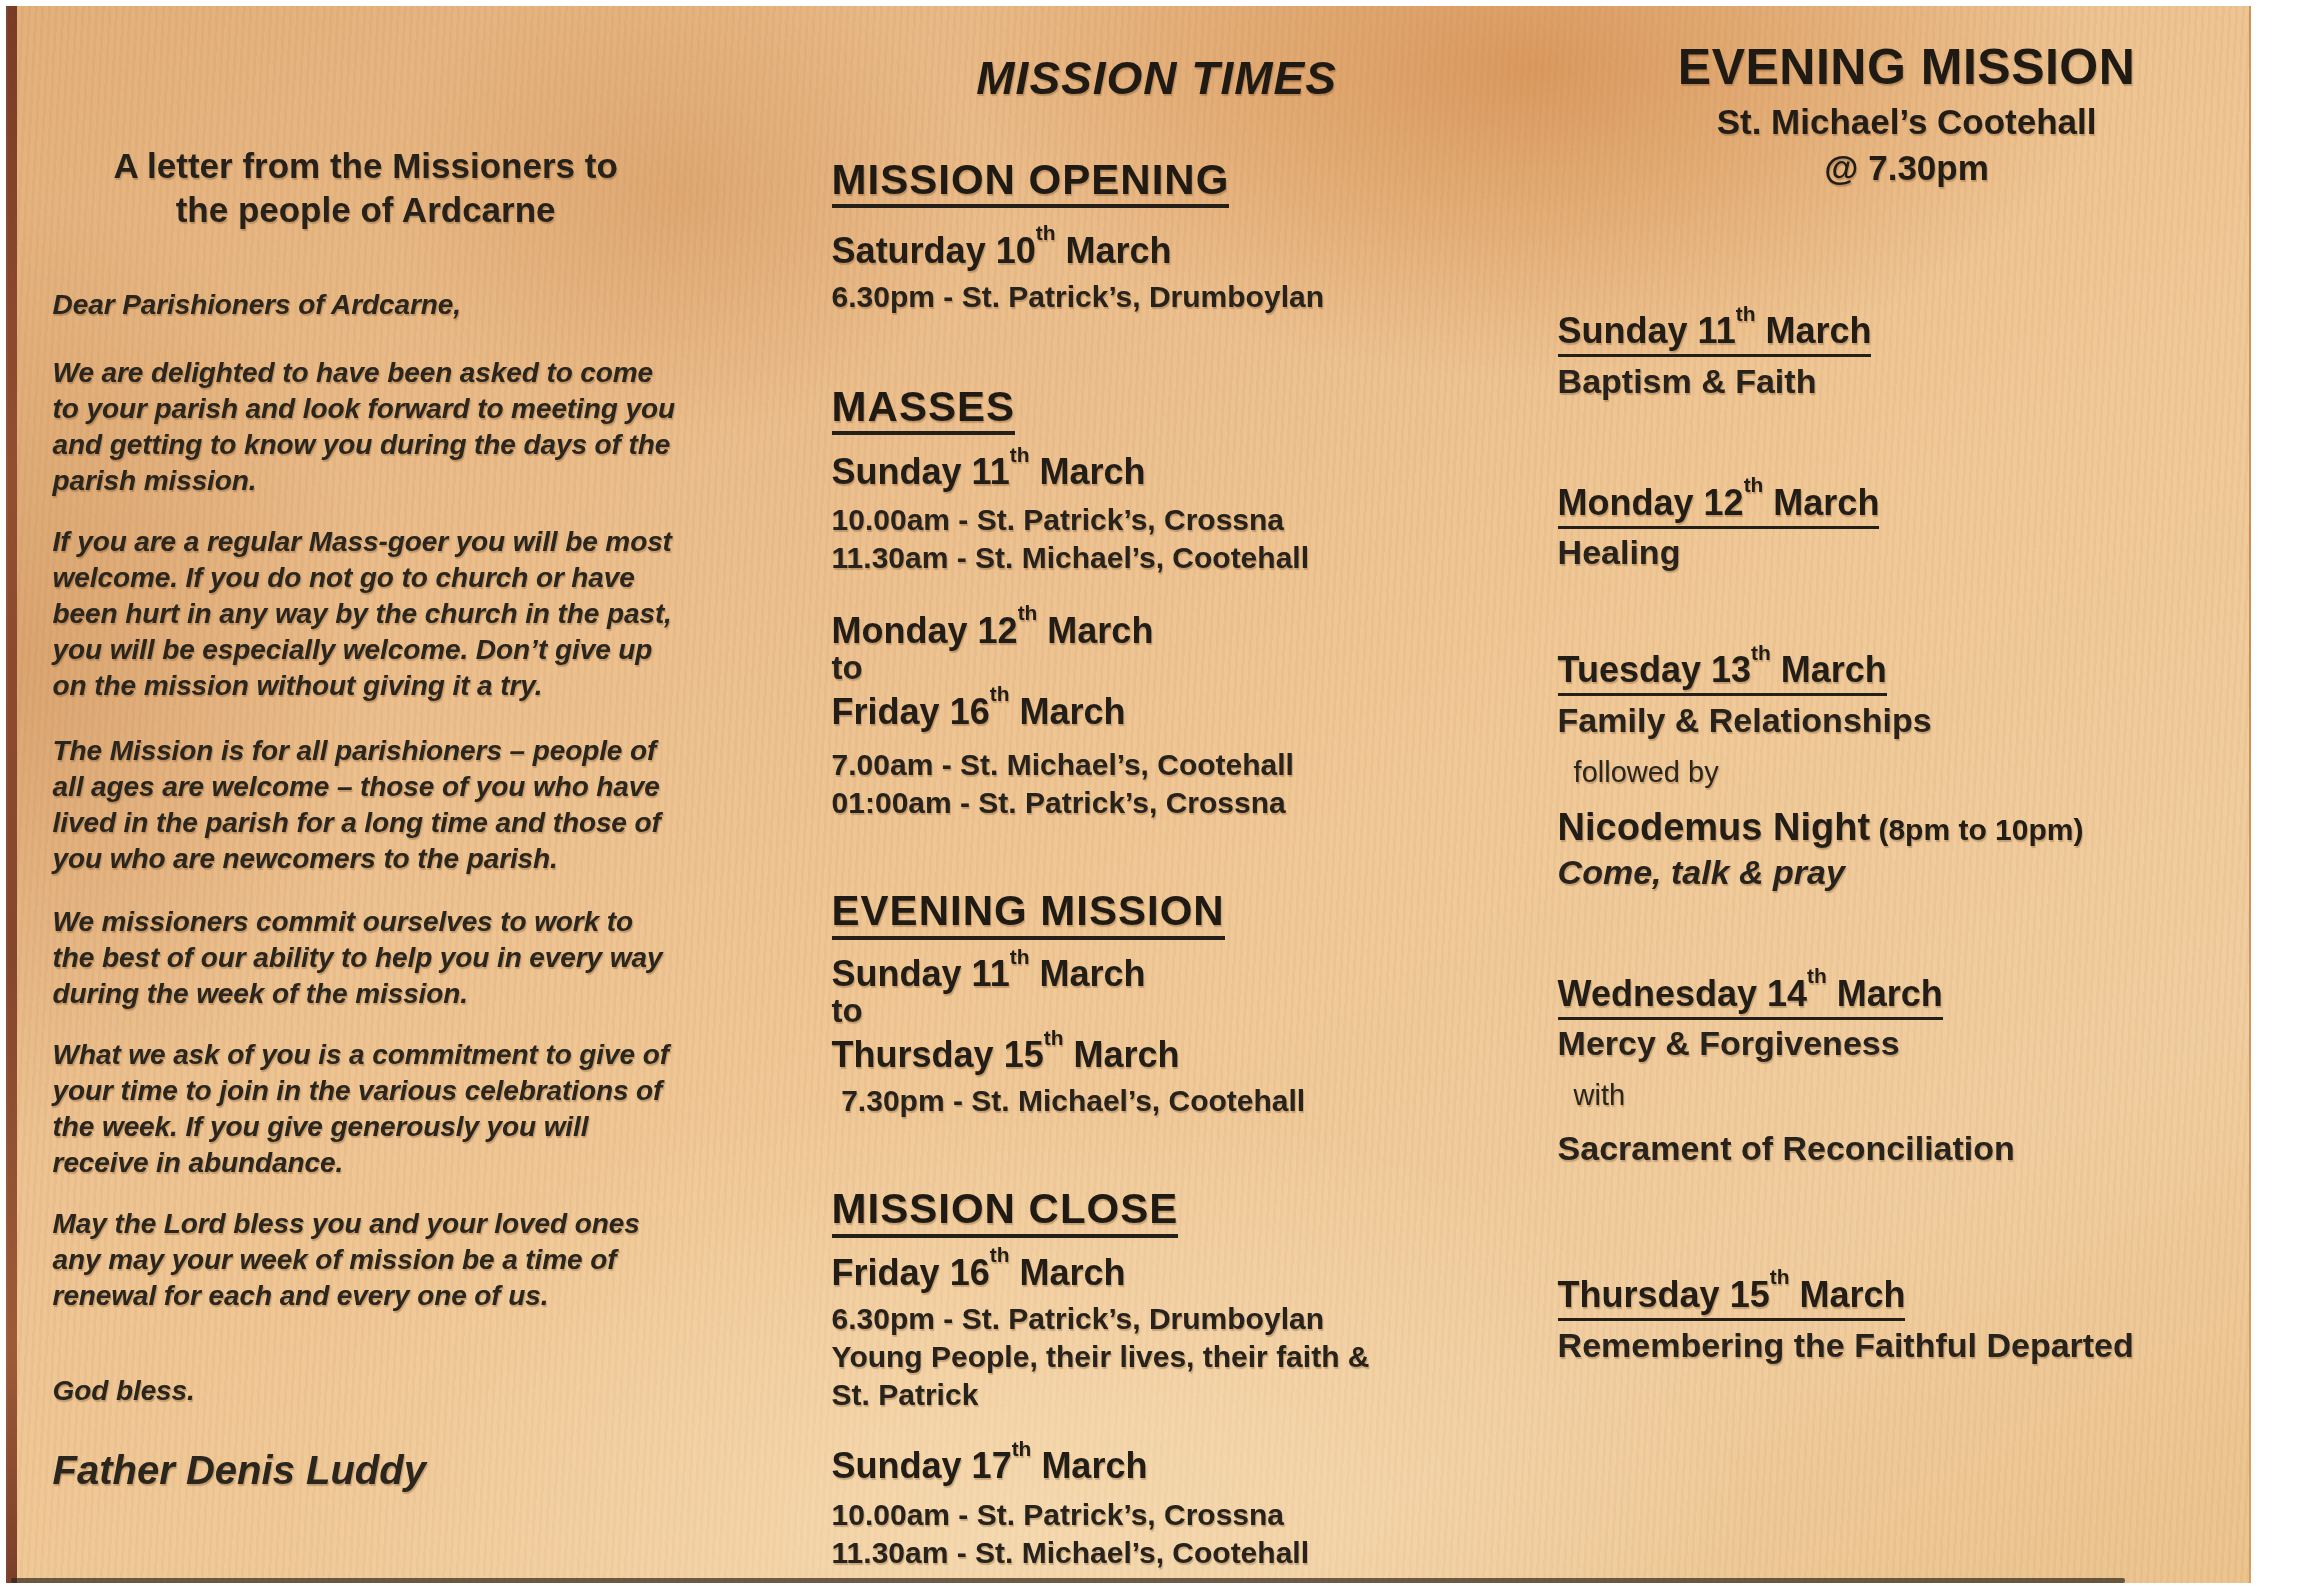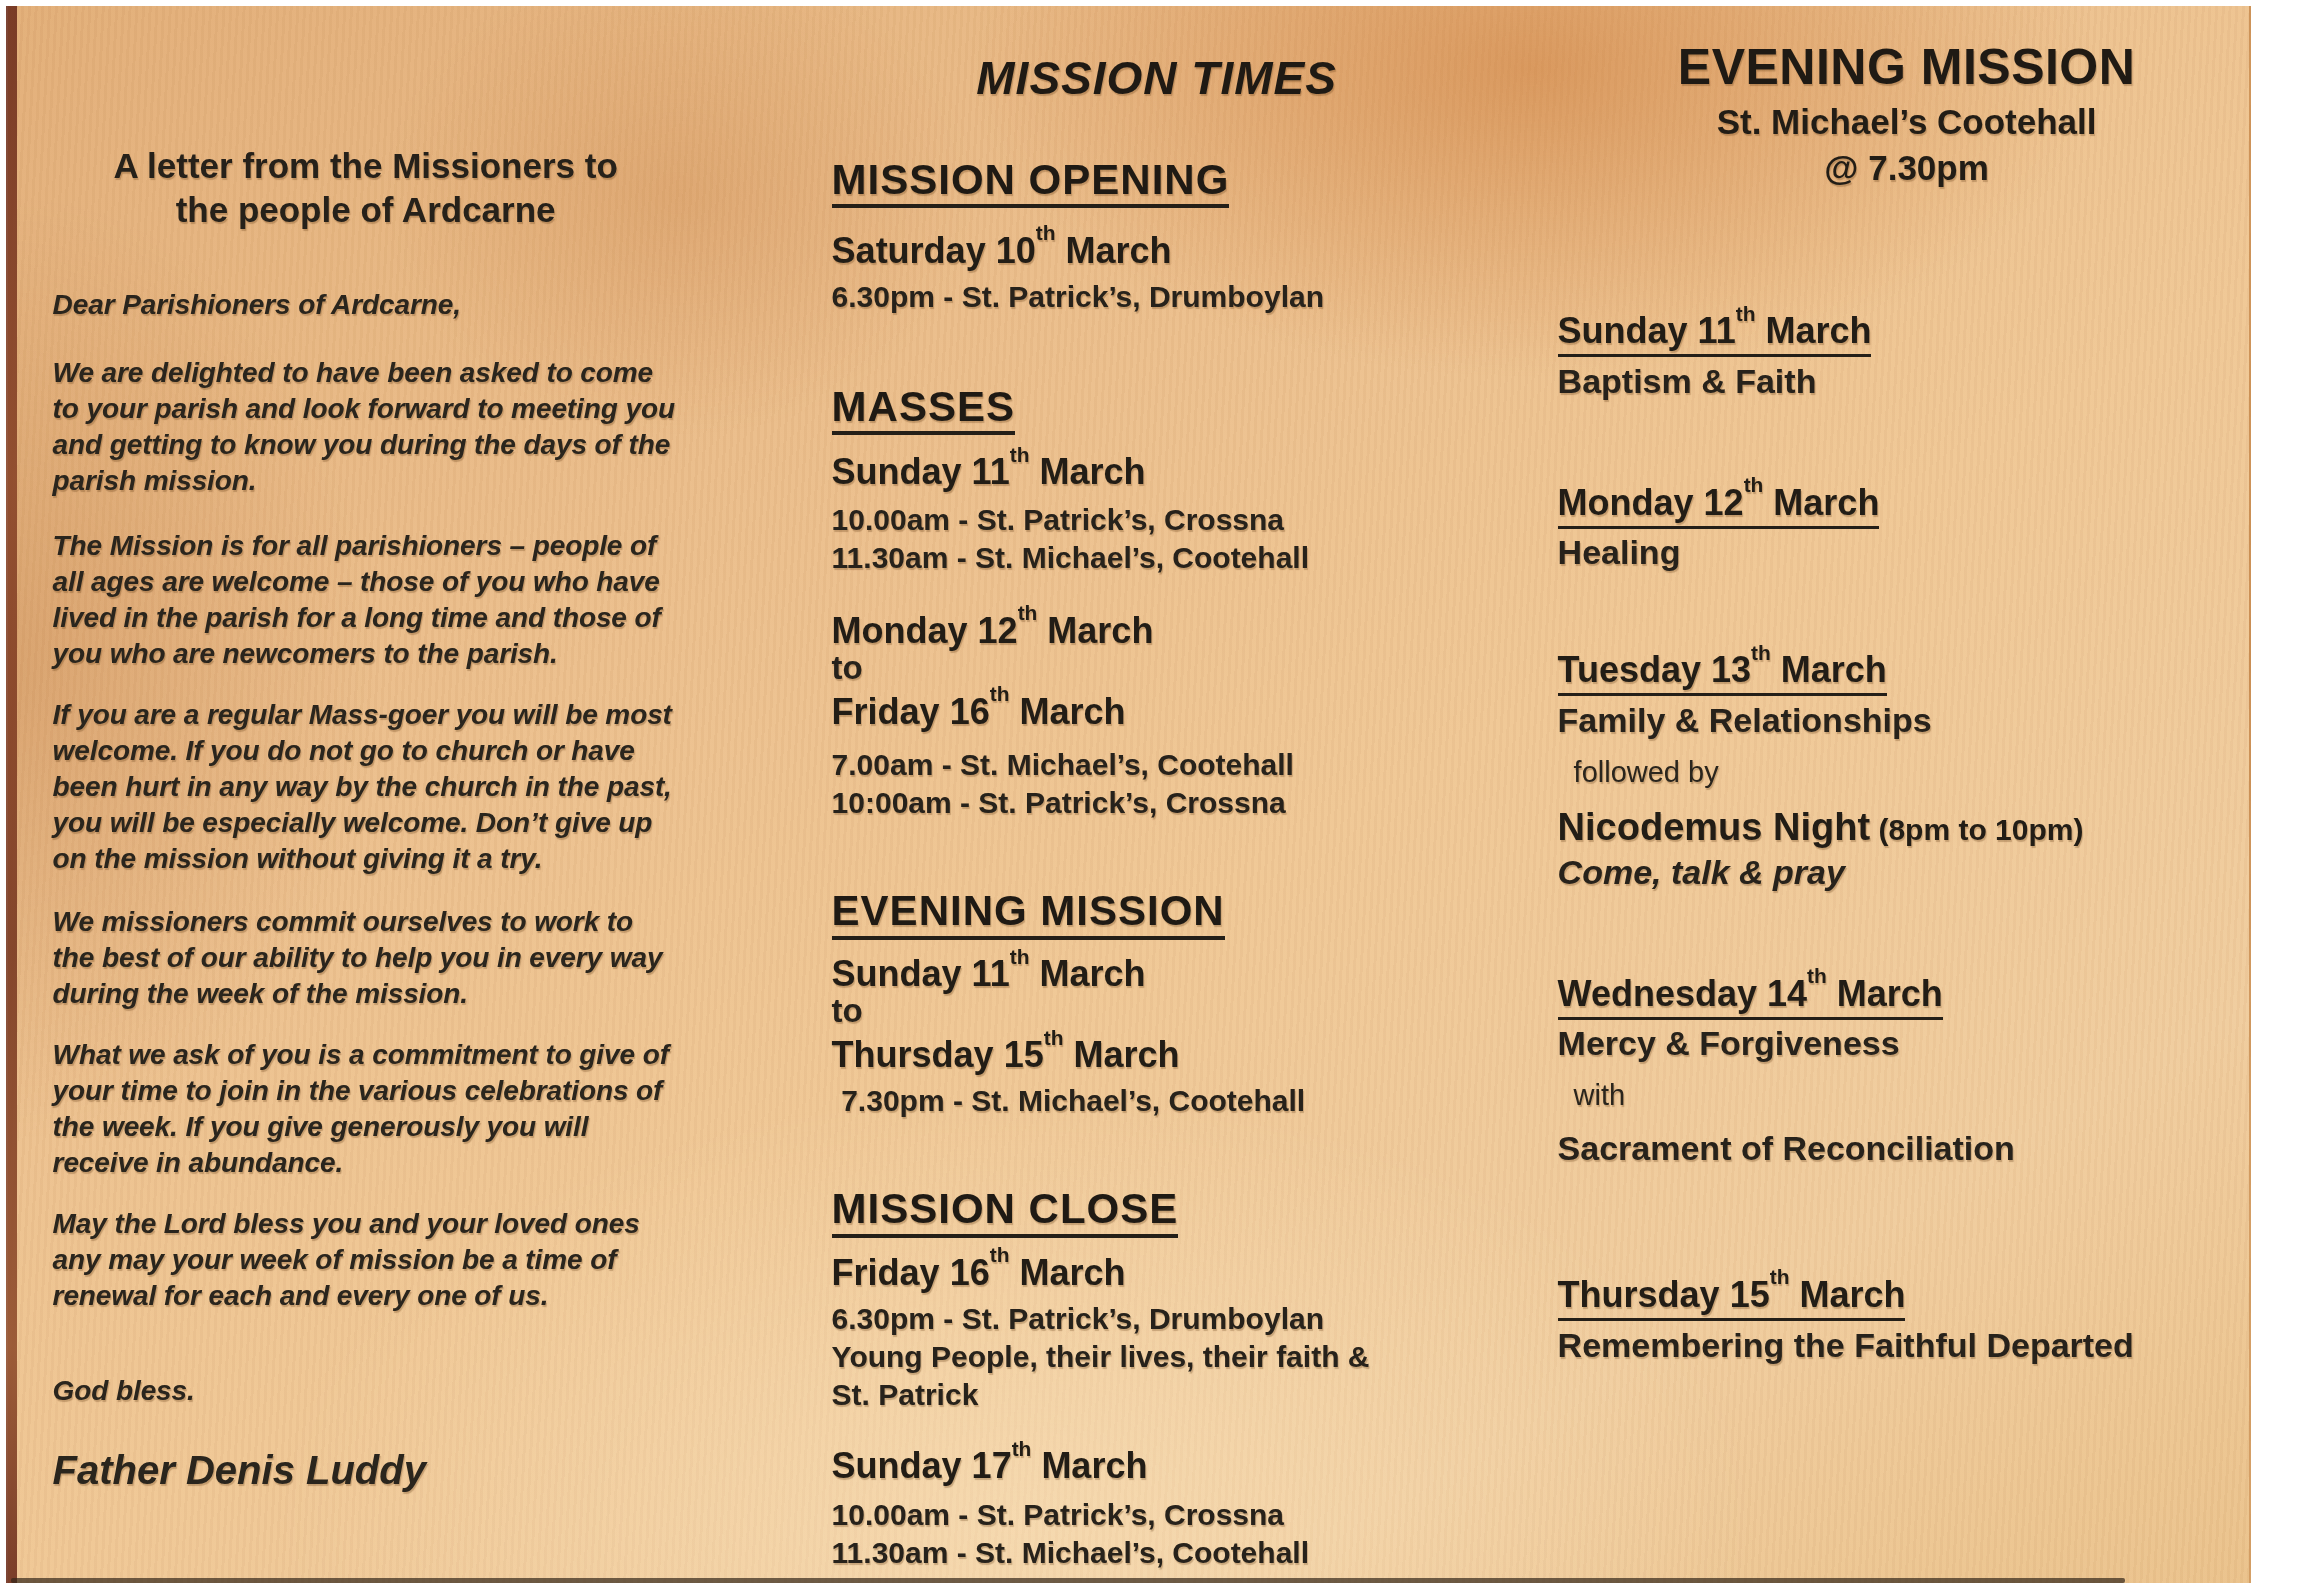--- a/index.html
+++ b/index.html
@@ -93,22 +93,22 @@
   <div class="edge-bottom"></div>
 
   <section class="col col-left">
     <h2 class="letter-title shadowed">
       <span>A letter from the Missioners to</span><br>
       <span>the people of Ardcarne</span>
     </h2>
     <div class="letter-body">
       <p class="salutation shadowed" style="margin-top:55px">Dear Parishioners of Ardcarne,</p>
       <p class="shadowed" style="margin-top:32.5px">We are delighted to have been asked to come to your parish and look forward to meeting you and getting to know you during the days of the parish mission.</p>
+      <p class="shadowed" style="margin-top:25px">If you are a regular Mass-goer you will be most welcome. If you do not go to church or have been hurt in any way by the church in the past, you will be especially welcome. Don’t give up on the mission without giving it a try.</p>
       <p class="shadowed" style="margin-top:29px">The Mission is for all parishioners – people of all ages are welcome – those of you who have lived in the parish for a long time and those of you who are newcomers to the parish.</p>
-      <p class="shadowed" style="margin-top:25px">If you are a regular Mass-goer you will be most welcome. If you do not go to church or have been hurt in any way by the church in the past, you will be especially welcome. Don’t give up on the mission without giving it a try.</p>
       <p class="shadowed" style="margin-top:27px">We missioners commit ourselves to work to the best of our ability to help you in every way during the week of the mission.</p>
       <p class="shadowed" style="margin-top:25px">What we ask of you is a commitment to give of your time to join in the various celebrations of the week. If you give generously you will receive in abundance.</p>
       <p class="shadowed" style="margin-top:25px">May the Lord bless you and your loved ones any may your week of mission be a time of renewal for each and every one of us.</p>
       <p class="closing shadowed" style="margin-top:59px">God bless.</p>
     </div>
     <p class="signature shadowed" style="margin-top:38px">Father Denis Luddy</p>
   </section>
 
   <section class="col col-mid">
     <h1 class="mt-title shadowed">MISSION TIMES</h1>
@@ -122,21 +122,21 @@
     <h3 class="sec-heading shadowed" style="margin-top:69px">
       <span class="u-wrap">MASSES</span>
     </h3>
     <p class="date-line shadowed" style="margin-top:7.6px"><span>Sunday 11</span><sup class="ord">th</sup><span> March</span></p>
     <p class="venue-line shadowed" style="margin-top:7.6px">10.00am - St. Patrick’s, Crossna</p>
     <p class="venue-line shadowed">11.30am - St. Michael’s, Cootehall</p>
     <p class="date-line shadowed" style="margin-top:25px"><span>Monday 12</span><sup class="ord">th</sup><span> March</span></p>
     <p class="to-line shadowed">to</p>
     <p class="date-line shadowed"><span>Friday 16</span><sup class="ord">th</sup><span> March</span></p>
     <p class="venue-line shadowed" style="margin-top:13.4px">7.00am - St. Michael’s, Cootehall</p>
-    <p class="venue-line shadowed">10:00am - St. Patrick’s, Crossna</p>
+    <p class="venue-line shadowed">01:00am - St. Patrick’s, Crossna</p>
 
     <h3 class="sec-heading shadowed" style="margin-top:67px">
       <span class="u-wrap">EVENING MISSION</span>
     </h3>
     <p class="date-line shadowed" style="margin-top:5.7px"><span>Sunday 11</span><sup class="ord">th</sup><span> March</span></p>
     <p class="to-line shadowed">to</p>
     <p class="date-line shadowed"><span>Thursday 15</span><sup class="ord">th</sup><span> March</span></p>
     <p class="venue-line shadowed" style="margin-top:5.7px; padding-left:9.6px">7.30pm - St. Michael’s, Cootehall</p>
 
     <h3 class="sec-heading shadowed" style="margin-top:67px">

